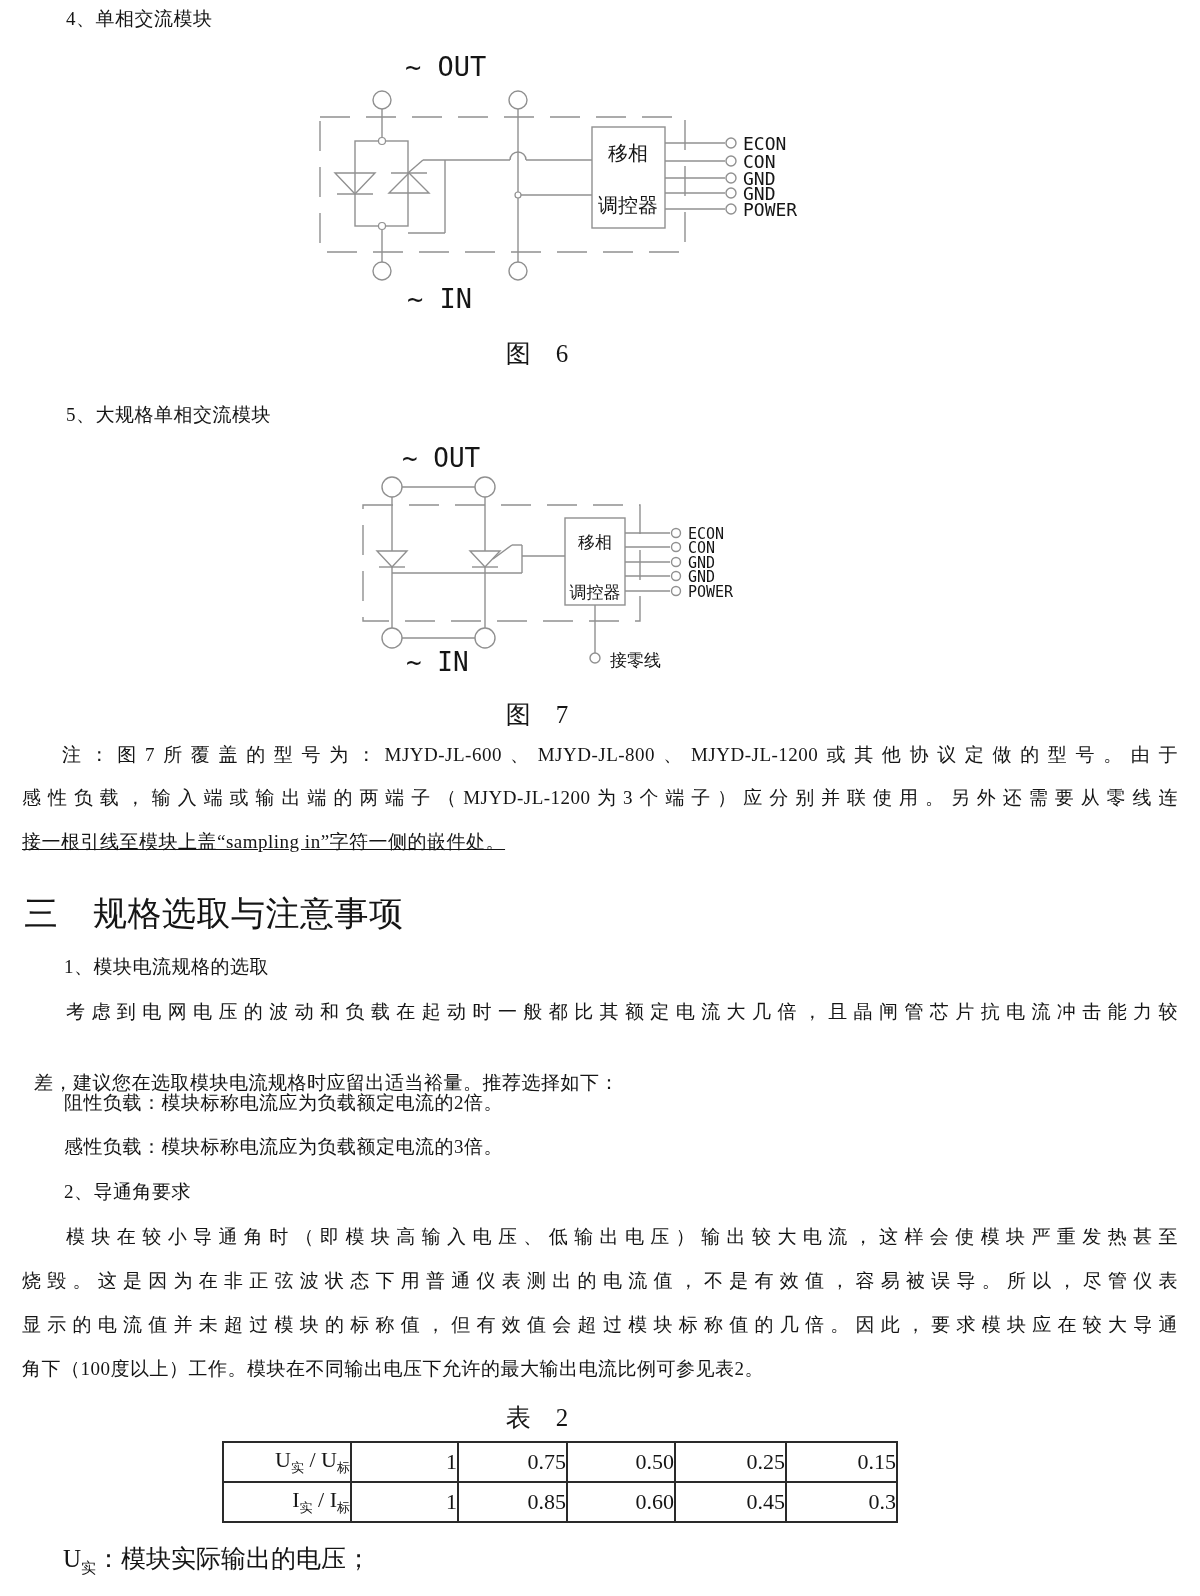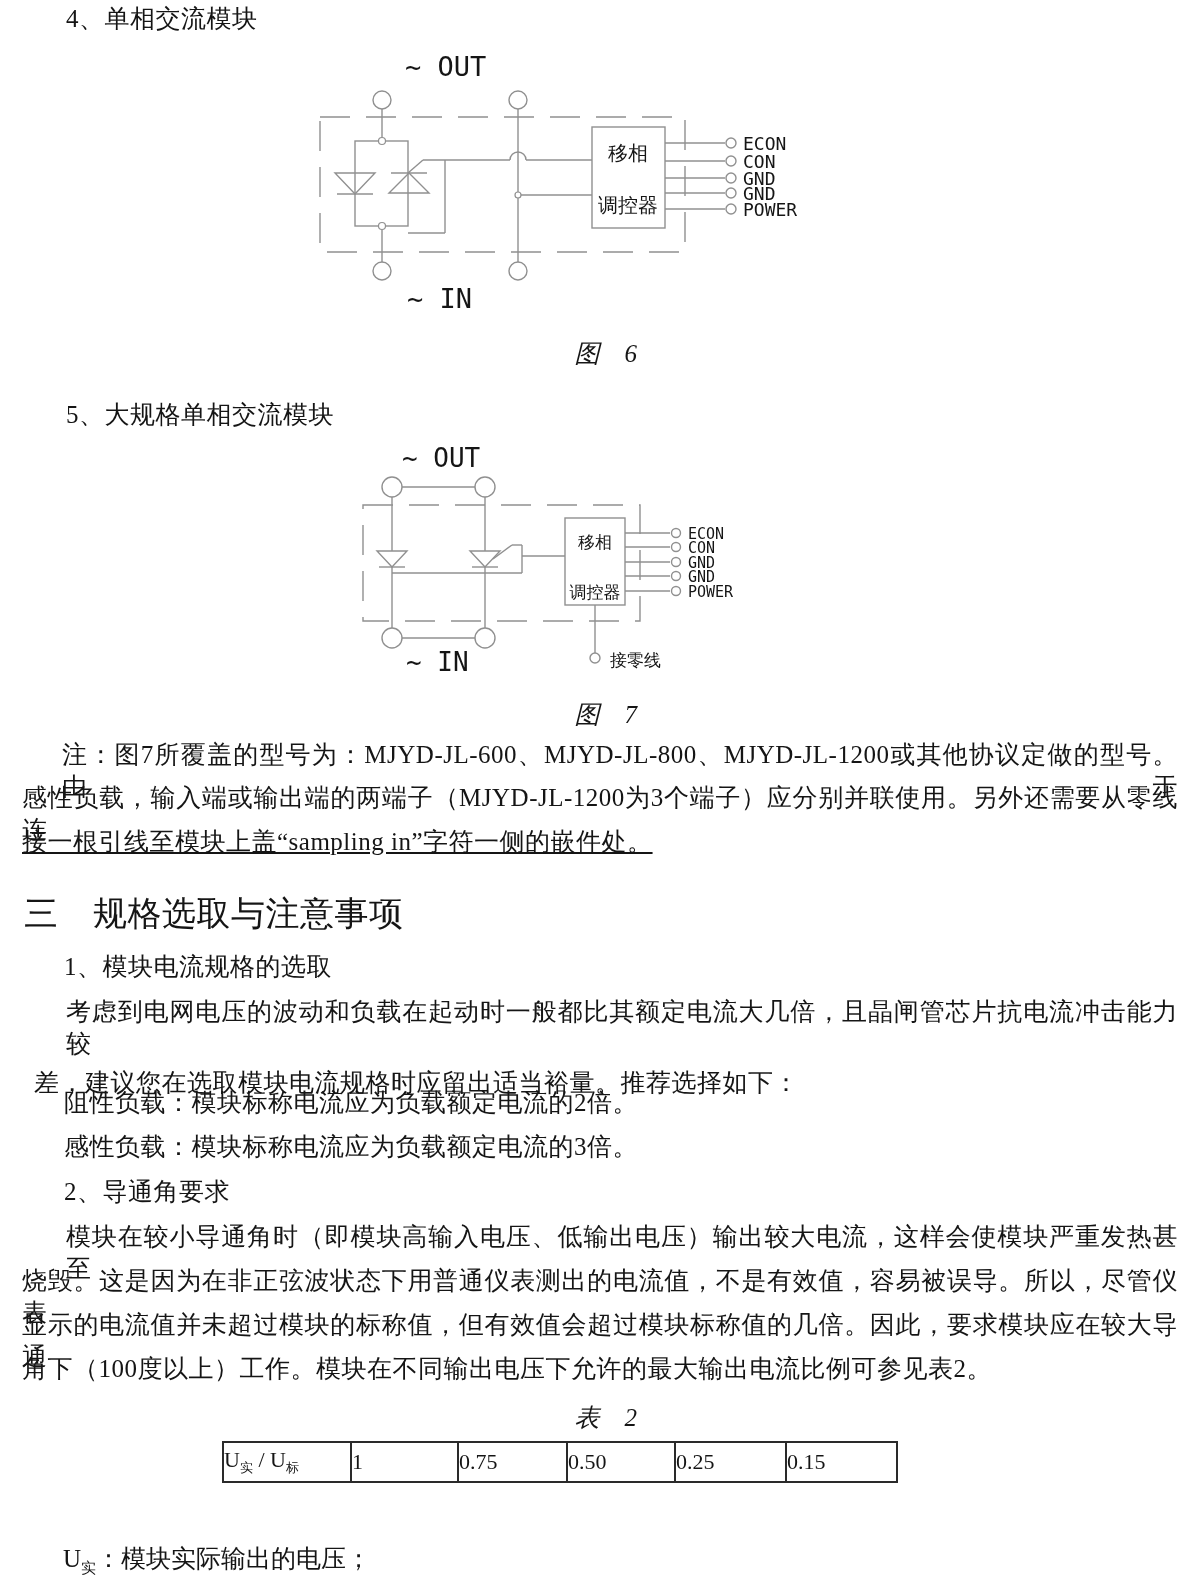--- a/index.html
+++ b/index.html
@@ -1,38 +1,38 @@
 <!DOCTYPE html>
 <html><head>
 <meta charset="utf-8">
 <style>
   html,body{margin:0;padding:0;}
   body{
     width:1200px;height:1596px;position:relative;background:#ffffff;
     font-family:"Liberation Serif","DejaVu Serif",serif;color:#151515;
     overflow:hidden;
   }
-  .tline{position:absolute;font-size:25px;line-height:32px;white-space:pre;letter-spacing:0.5px;}
+  .tline{position:absolute;font-size:19px;line-height:32px;white-space:pre;letter-spacing:0.5px;}
   .jl{white-space:normal;text-align:justify;text-align-last:justify;}
   .h3x{font-size:34px;}
-  .cap{position:absolute;width:200px;text-align:right;font-size:25px;white-space:pre;font-style:italic;}
+  .cap{position:absolute;width:200px;text-align:center;font-size:25px;white-space:pre;}
   svg{position:absolute;overflow:visible;}
   svg .wire{stroke:#909090;stroke-width:1.4;fill:none;}
   svg .dashrect{stroke:#909090;stroke-width:1.4;fill:none;stroke-dasharray:30 16;}
   svg .term{stroke:#909090;stroke-width:1.4;fill:#ffffff;}
   svg .dot{stroke:#909090;stroke-width:1.2;fill:#ffffff;}
   svg .comp{stroke:#909090;stroke-width:1.4;fill:none;}
   svg text{fill:#151515;}
   svg .cadtxt{font-family:"DejaVu Sans Mono","Liberation Mono",monospace;}
   svg .cjk{font-family:"Liberation Serif","DejaVu Serif",serif;}
   table.t2{
     position:absolute;left:222px;top:1441px;border-collapse:collapse;
     font-size:22px;color:#151515;
   }
-  table.t2 td{border:2px solid #2a2a2a;text-align:left;vertical-align:middle;height:38px;padding:0;}
+  table.t2 td{border:2px solid #2a2a2a;text-align:right;vertical-align:middle;height:38px;padding:0;}
   table.t2 td.lab{width:126px;}
   table.t2 sub{font-size:13px;}
   .fnote{position:absolute;left:63px;top:1542px;font-size:25px;white-space:pre;text-align:right;}
   .fnote sub{font-size:15px;}
 </style>
 </head>
 <body>
 
 <div class="tline" style="left:66px;top:3px;">4、单相交流模块</div>
 <div class="tline" style="left:66px;top:399px;">5、大规格单相交流模块</div>
@@ -210,16 +210,24 @@
 <table class="t2">
   <tbody>
       <tr>
     <td class="lab"><span>U</span><sub>实</sub><span> / </span><span>U</span><sub>标</sub></td>
     <td style="width:105px">1</td>
     <td style="width:107px">0.75</td>
     <td style="width:106px">0.50</td>
     <td style="width:109px">0.25</td>
     <td style="width:109px">0.15</td>
   </tr>
+  <tr>
+    <td class="lab"><span>I</span><sub>实</sub><span> / </span><span>I</span><sub>标</sub></td>
+    <td>1</td>
+    <td>0.85</td>
+    <td>0.60</td>
+    <td>0.45</td>
+    <td>0.3</td>
+  </tr>
 </tbody>
   </table>
 
 <div class="fnote"><span>U</span><sub>实</sub><span>：模块实际输出的电压；</span></div>
 
 </body></html>

